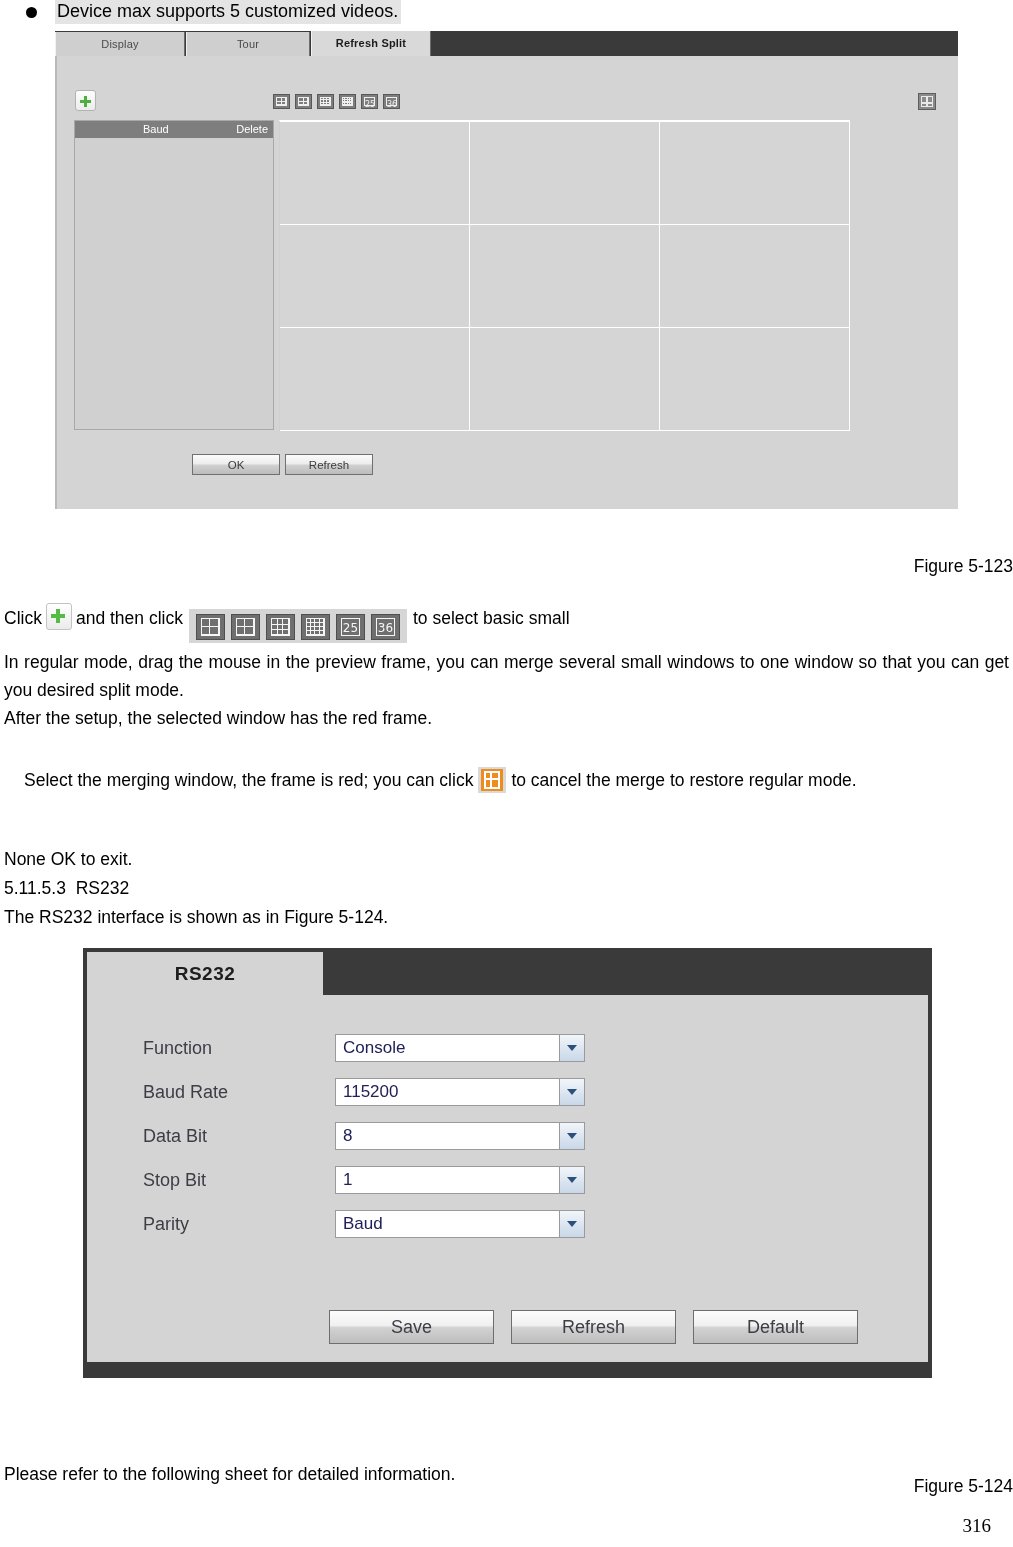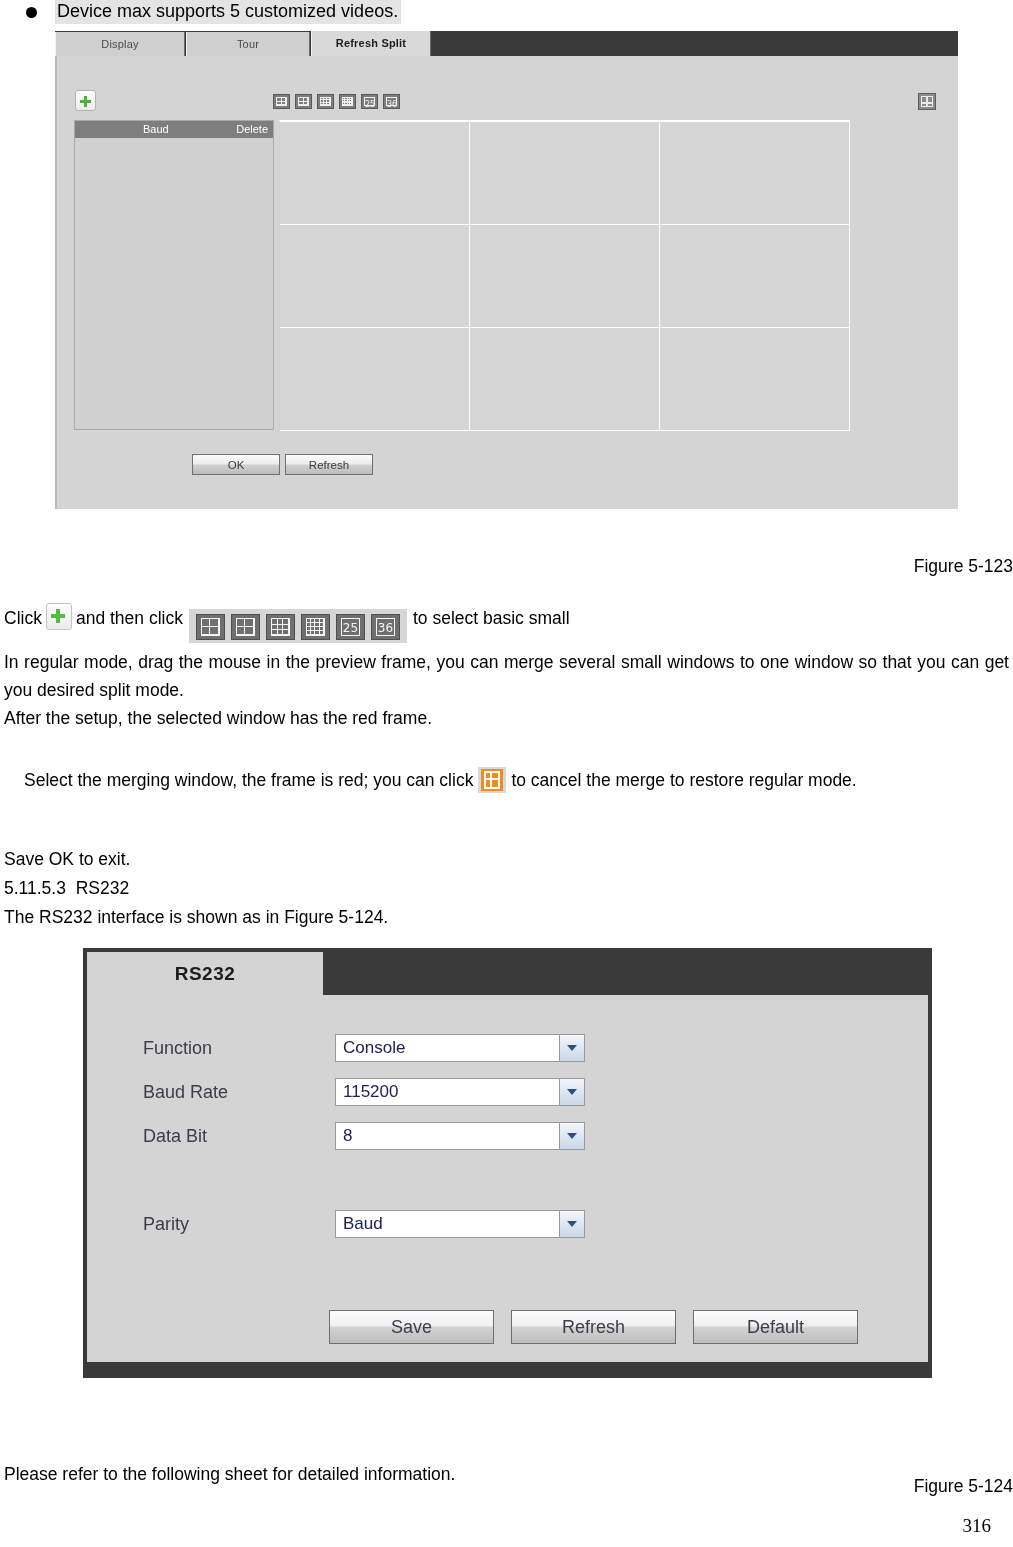--- a/index.html
+++ b/index.html
@@ -614,21 +614,21 @@
 
 <div class="para" style="left:4px; top:704px; width:1005px;">After the setup, the selected window has the red frame.</div>
 
 <div class="para" style="left:8px; top:766px; width:1009px;margin-left:16px;">
   <span>Select the merging window, the frame is red; you can click</span><span class="inline-merge">
       <span class="om"></span>
       <span class="bar"></span>
   </span><span>to cancel the merge to restore regular mode.</span>
 </div>
 
-<div class="para" style="left:4px; top:845px;">Save OK to exit.</div>
+<div class="para" style="left:4px; top:845px;">None OK to exit.</div>
 
 <div class="para" style="left:4px; top:874px;">
   <span>5.11.5.3</span>&nbsp;&nbsp;<span>RS232</span>
 </div>
 
 <div class="para" style="left:4px; top:903px;">The RS232 interface is shown as in Figure 5-124.</div>
 
 <div id="fig124">
   <div class="f124-inner">
     <div class="f124-tabstrip">
@@ -652,20 +652,27 @@
     </div>
 
     <div class="form-row" style="left:56px; top:170px; width:450px;">
       <span class="form-label">Data Bit</span>
       <span class="select-box">
         <span class="select-val">8</span>
         <span class="select-arrow"></span>
       </span>
     </div>
 
+    <div class="form-row" style="left:56px; top:214px; width:450px;">
+      <span class="form-label">Stop Bit</span>
+      <span class="select-box">
+        <span class="select-val">1</span>
+        <span class="select-arrow"></span>
+      </span>
+    </div>
 
     <div class="form-row" style="left:56px; top:258px; width:450px;">
       <span class="form-label">Parity</span>
       <span class="select-box">
         <span class="select-val">Baud</span>
         <span class="select-arrow"></span>
       </span>
     </div>
   </div>
   <div class="f124-bottombar"></div>

